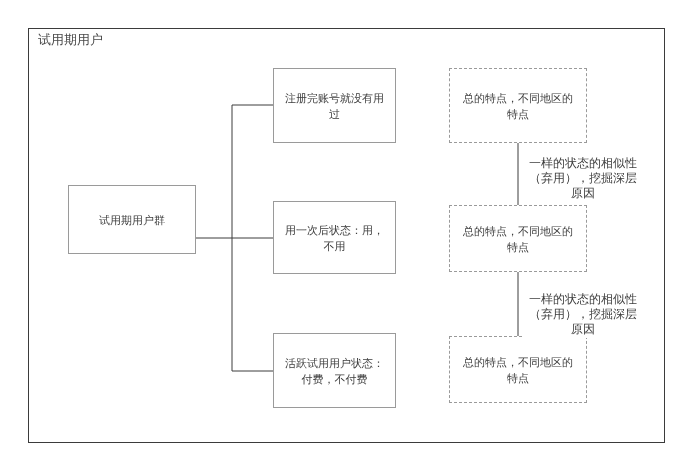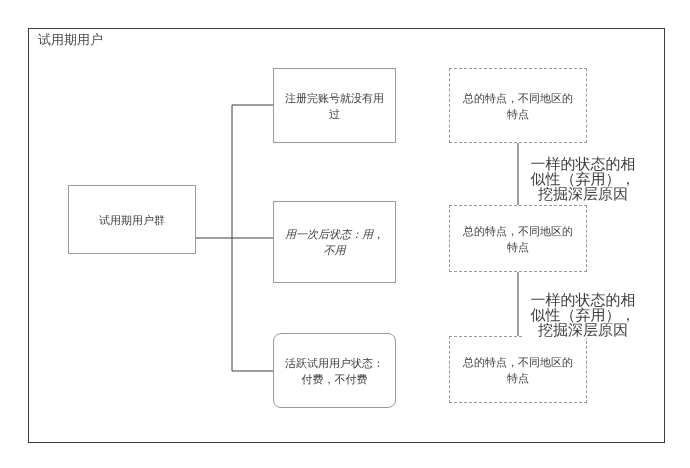--- a/index.html
+++ b/index.html
@@ -62,32 +62,32 @@
   .node.solid {
     border: 1px solid #9a9a9a;
   }
   .node.dashed {
     border: 1px dashed #9a9a9a;
     background: transparent;
     justify-content: flex-end;
   }
   .edge-label {
     position: absolute;
-    font-size: 15px;
+    font-size: 12px;
     line-height: 15px;
     color: #3d3d3d;
     text-align: center;
     background: #ffffff;
     padding: 1px 2px;
     box-sizing: border-box;
   }
   .n-root   { left: 68px;  top: 185px; width: 128px; height: 69px; }
   .n-m1     { left: 273px; top: 68px;  width: 123px; height: 75px; }
-  .n-m2     { left: 273px; top: 201px; width: 123px; height: 82px; font-style: italic; }
-  .n-m3     { left: 273px; top: 333px; width: 123px; height: 75px; border-radius: 8px; }
+  .n-m2     { left: 273px; top: 201px; width: 123px; height: 73px; }
+  .n-m3     { left: 273px; top: 333px; width: 123px; height: 75px; }
   .n-d1     { left: 449px; top: 68px;  width: 138px; height: 75px; }
   .n-d2     { left: 449px; top: 205px; width: 138px; height: 67px; }
   .n-d3     { left: 449px; top: 336px; width: 138px; height: 67px; }
   .lbl-1    { left: 524px; top: 155px; width: 118px; }
   .lbl-2    { left: 524px; top: 291px; width: 118px; }
 </style>
 </head>
 <body>
 
 <div id="canvas">

